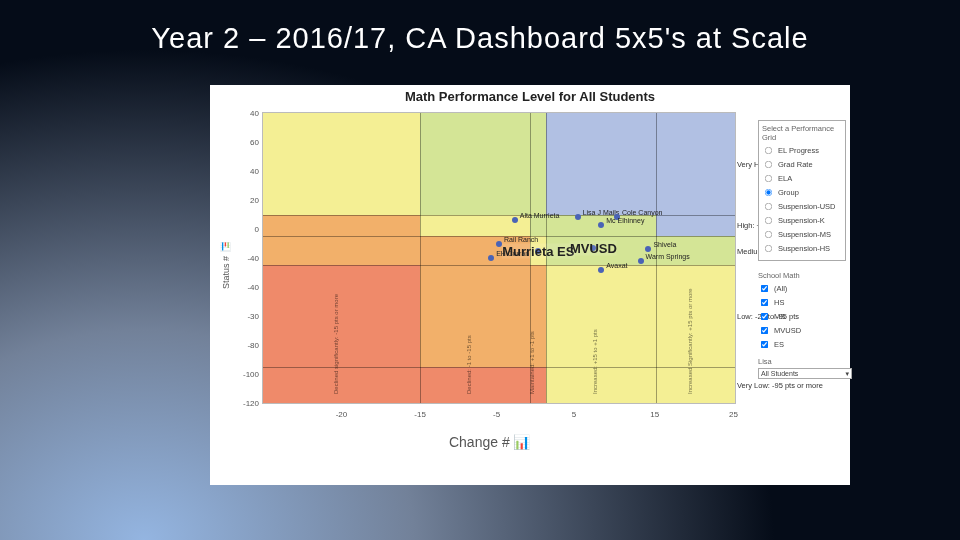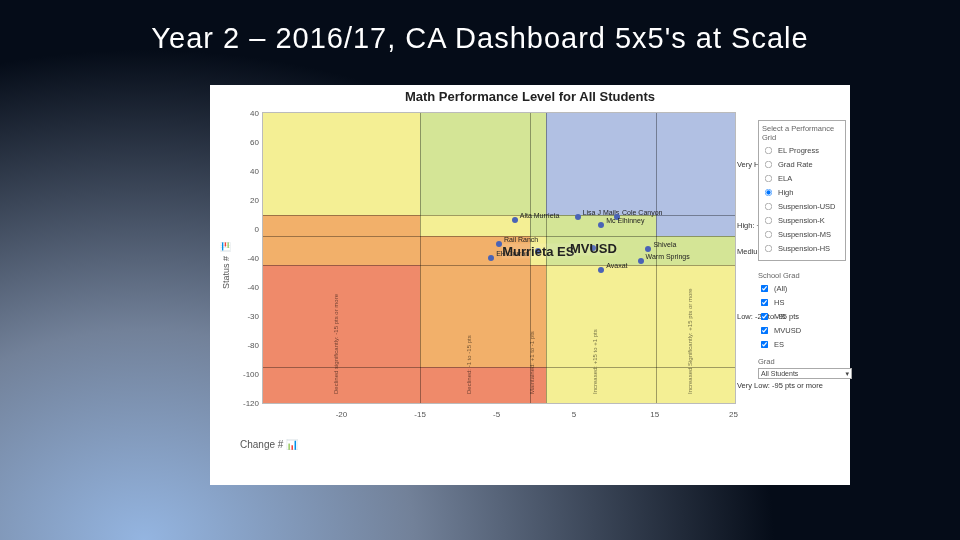--- a/index.html
+++ b/index.html
@@ -27,22 +27,22 @@
   }
   
   .plot-outer{position:relative;width:500px;height:320px;margin-left:30px;}
   .ylab{
     position:absolute;left:-26px;top:0;bottom:0;width:24px;
     display:flex;align-items:center;justify-content:center;
     transform:rotate(-180deg);writing-mode:vertical-rl;
     font-size:9px;color:#555;
   }
   .xlab{
-    position:absolute;bottom:-24px;left:0;right:0;text-align:left;
-    font-size:10px;color:#555;
+    position:absolute;bottom:-24px;left:0;right:0;text-align:center;
+    font-size:14px;color:#555;
   }
   .plot{position:absolute;left:22px;top:6px;right:4px;bottom:22px;border:1px solid #bbb;}
   
   .cell{position:absolute;}
   .rowlab{
     position:absolute;right:-98px;width:96px;font-size:7.5px;color:#333;
     background:rgba(255,255,255,.4);
   }
   
   .ytick{position:absolute;left:0;width:20px;text-align:right;font-size:8px;color:#555;transform:translateX(-24px) translateY(-4px)}
@@ -173,42 +173,42 @@
           <div class="opt">
             <input type="radio" style="">
             <span>Grad Rate</span>
           </div>
           <div class="opt">
             <input type="radio" style="">
             <span>ELA</span>
           </div>
           <div class="opt">
             <input type="radio" checked="" style="">
-            <span>High</span>
+            <span>Group</span>
           </div>
           <div class="opt">
             <input type="radio" style="">
             <span>Suspension-USD</span>
           </div>
           <div class="opt">
             <input type="radio" style="">
             <span>Suspension-K</span>
           </div>
           <div class="opt">
             <input type="radio" style="">
             <span>Suspension-MS</span>
           </div>
           <div class="opt">
             <input type="radio" style="">
             <span>Suspension-HS</span>
           </div>
         </div>
     </div>
     <div>
-      <div class="cbox-title">School Grad</div>
+      <div class="cbox-title">School Math</div>
       <div id="sl-opts">
           <div class="opt">
             <input type="checkbox" checked="" style="">
             <span>(All)</span>
           </div>
           <div class="opt">
             <input type="checkbox" checked="" style="">
             <span>HS</span>
           </div>
           <div class="opt">
@@ -219,19 +219,19 @@
             <input type="checkbox" checked="" style="">
             <span>MVUSD</span>
           </div>
           <div class="opt">
             <input type="checkbox" checked="" style="">
             <span>ES</span>
           </div>
         </div>
     </div>
     <div style="margin-top:6px">
-      <div class="cbox-title">Grad</div>
+      <div class="cbox-title">Lisa</div>
       <div class="sel">
         <span>All Students</span><span style="float:right">▾</span>
       </div>
     </div>
   </div>
 </div>
 
 </body></html>

